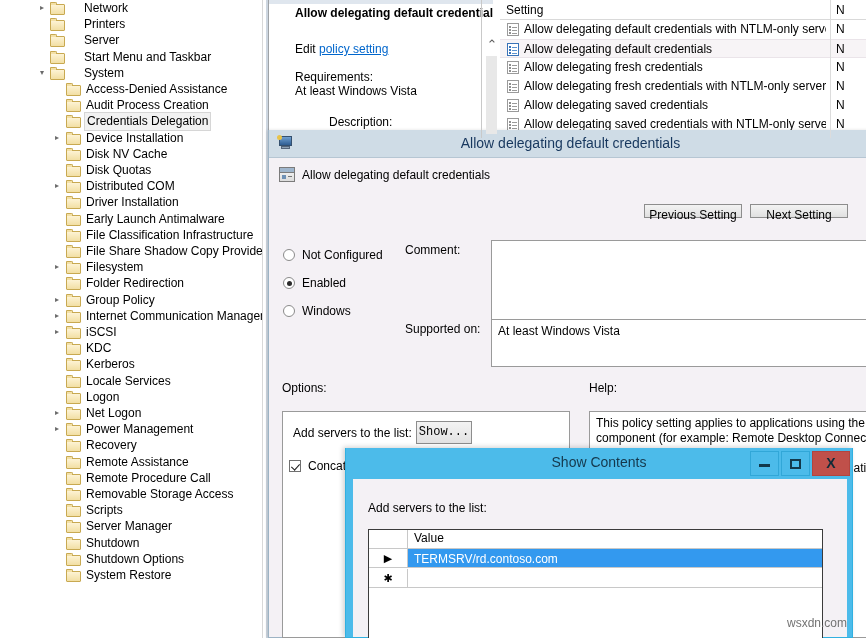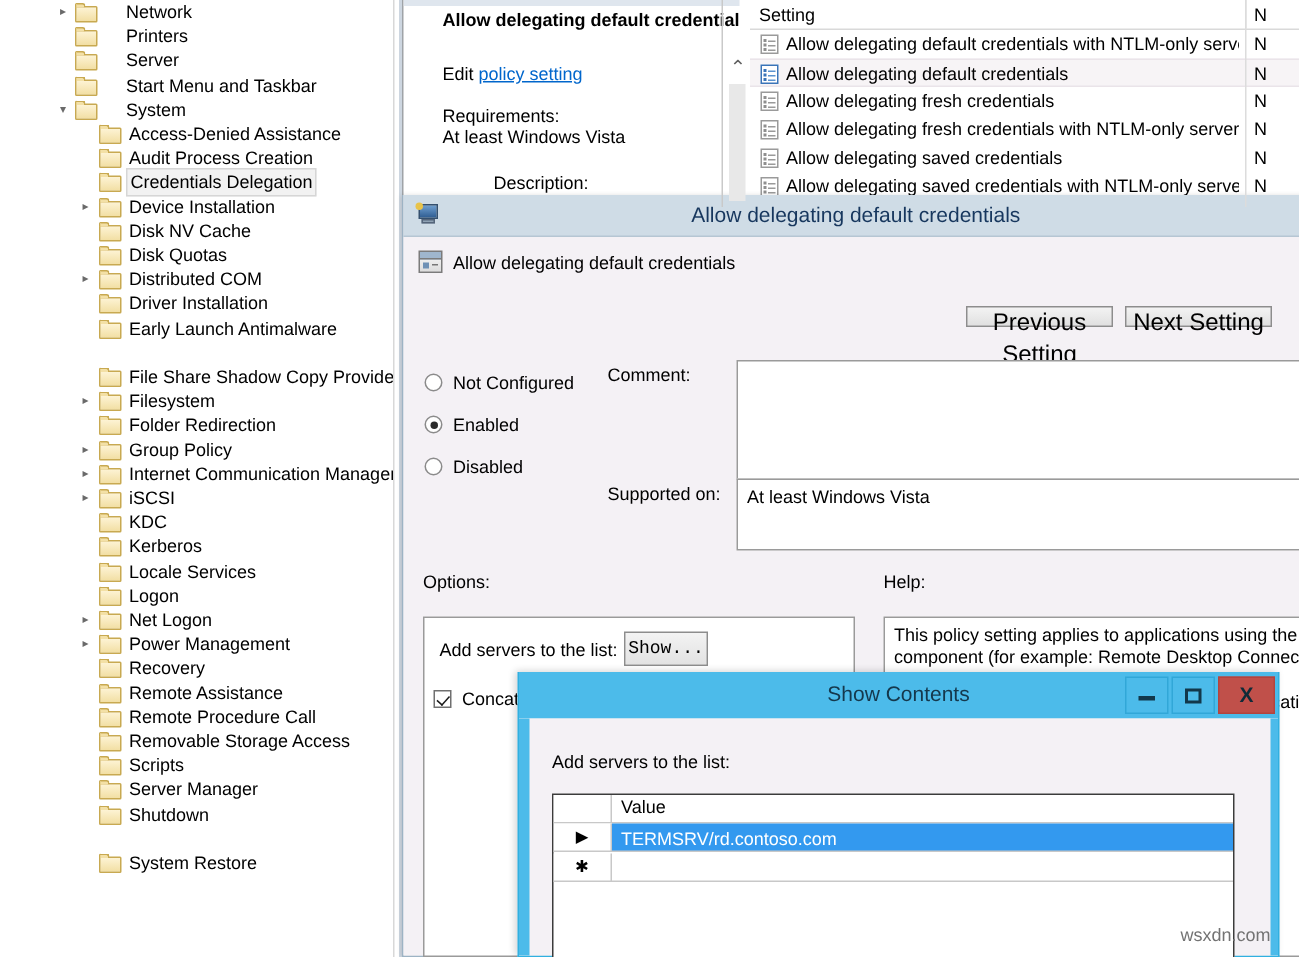--- a/index.html
+++ b/index.html
@@ -387,21 +387,21 @@
     left: 33px; top: 10px;
     font-size: 12px;
   }
 
   .dlg-btn {
     position: absolute;
     height: 14px;
     background: linear-gradient(#f3f3f3, #e0e0e0);
     border: 1px solid #8d8d8d;
     box-sizing: border-box;
-    font-size: 16px;
+    font-size: 12px;
     font-family: "Liberation Sans", sans-serif;
     text-align: center;
     line-height: 21px;
     color: #000;
   }
   #btn-previous-setting { left: 375px; top: 46px; width: 98px; }
   #btn-next-setting     { left: 481px; top: 46px; width: 98px; }
 
   .radio-row {
     position: absolute;
@@ -778,20 +778,25 @@
       <div class="tree-item d2" style="top: 194.4px; position: absolute; left: 0px; width: 262px;">
         <span class="expander"></span>
         <span class="folder"></span>
         <span class="label">Driver Installation</span>
       </div>
       <div class="tree-item d2" style="top: 210.6px; position: absolute; left: 0px; width: 262px;">
         <span class="expander"></span>
         <span class="folder"></span>
         <span class="label">Early Launch Antimalware</span>
       </div>
+      <div class="tree-item d2" style="top: 226.8px; position: absolute; left: 0px; width: 262px;">
+        <span class="expander"></span>
+        <span class="folder"></span>
+        <span class="label">File Classification Infrastructure</span>
+      </div>
       <div class="tree-item d2" style="top: 243px; position: absolute; left: 0px; width: 262px;">
         <span class="expander"></span>
         <span class="folder"></span>
         <span class="label">File Share Shadow Copy Provider</span>
       </div>
       <div class="tree-item d2" style="top: 259.2px; position: absolute; left: 0px; width: 262px;">
         <span class="expander">▸</span>
         <span class="folder"></span>
         <span class="label">Filesystem</span>
       </div>
@@ -872,20 +877,25 @@
       </div>
       <div class="tree-item d2" style="top: 518.4px; position: absolute; left: 0px; width: 262px;">
         <span class="expander"></span>
         <span class="folder"></span>
         <span class="label">Server Manager</span>
       </div>
       <div class="tree-item d2" style="top: 534.6px; position: absolute; left: 0px; width: 262px;">
         <span class="expander"></span>
         <span class="folder"></span>
         <span class="label">Shutdown</span>
+      </div>
+      <div class="tree-item d2" style="top: 550.8px; position: absolute; left: 0px; width: 262px;">
+        <span class="expander"></span>
+        <span class="folder"></span>
+        <span class="label">Shutdown Options</span>
       </div>
       <div class="tree-item d2" style="top: 567px; position: absolute; left: 0px; width: 262px;">
         <span class="expander"></span>
         <span class="folder"></span>
         <span class="label">System Restore</span>
       </div>
     </div>
   <div id="tree-splitter"></div>
   <div id="tree-scrollbar"></div>
 
@@ -1006,21 +1016,21 @@
       <div class="radio-row" id="radio-notconfig">
         <span class="rdot"></span>
         <span class="rlabel">Not Configured</span>
       </div>
       <div class="radio-row on" id="radio-enabled">
         <span class="rdot"></span>
         <span class="rlabel">Enabled</span>
       </div>
       <div class="radio-row" id="radio-disabled">
         <span class="rdot"></span>
-        <span class="rlabel">Disabled</span>
+        <span class="rlabel">Windows</span>
       </div>
 
       <div id="comment-label">Comment:</div>
       <div id="comment-box"></div>
 
       <div id="supported-label">Supported on:</div>
       <div id="supported-box">At least Windows Vista</div>
 
       <div id="options-label">Options:</div>
       <div id="help-label">Help:</div>

